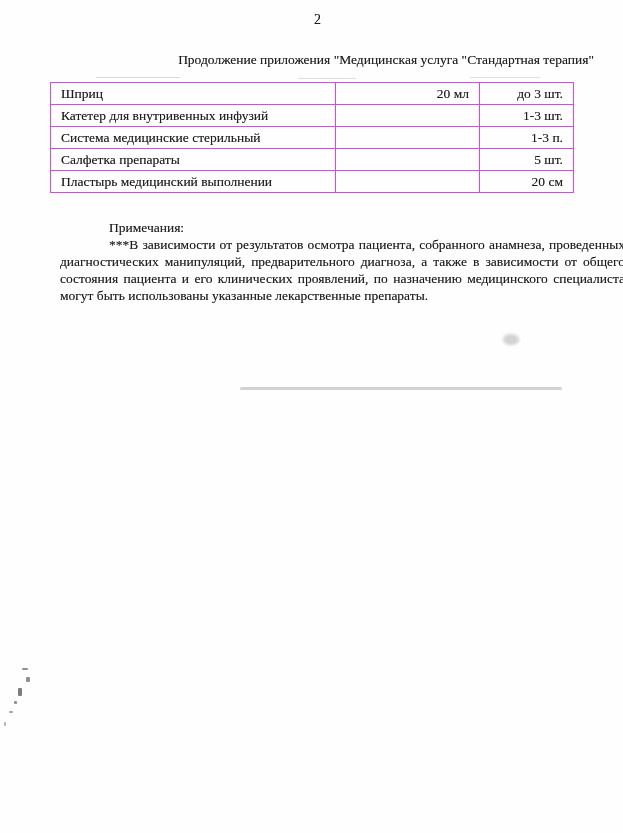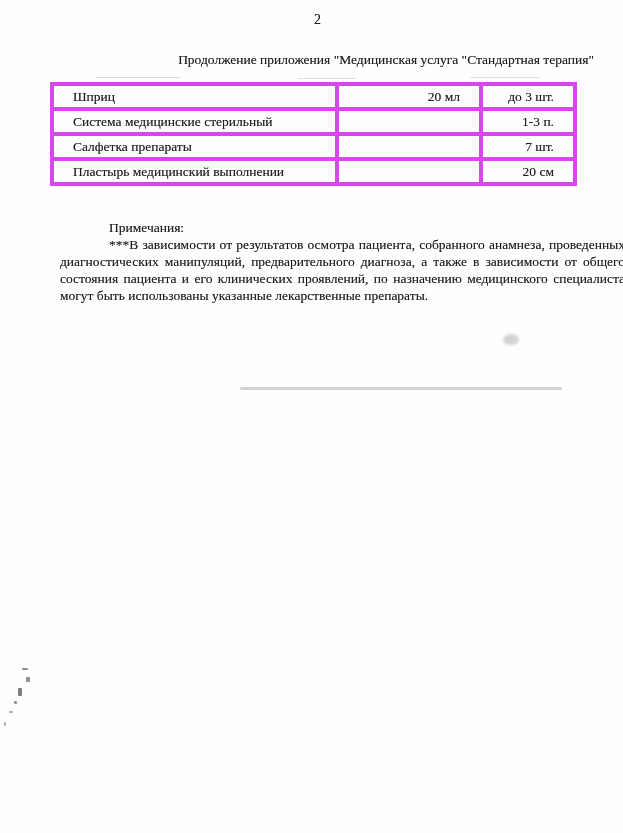--- a/index.html
+++ b/index.html
@@ -39,22 +39,22 @@
     left: 50px;
     width: 523px;
     border-collapse: collapse;
     table-layout: fixed;
     font-size: 13.5px;
   }
   table.supplies col.c1 { width: 285px; }
   table.supplies col.c2 { width: 144px; }
   table.supplies col.c3 { width: 94px; }
   table.supplies td {
-    border: 4px solid #d946ef;
-    padding: 2px 19px;
+    border: 1px solid #d946ef;
+    padding: 2px 10px;
     height: 17px;
     line-height: 16px;
     vertical-align: middle;
     box-shadow: 0 2px 0 rgba(0,0,0,0.05);
     overflow: hidden;
     white-space: nowrap;
   }
   table.supplies td.volume, table.supplies td.quantity { text-align: right; }
 
   .notes {
@@ -110,28 +110,33 @@
         <col class="c2">
         <col class="c3">
       </colgroup>
     <tbody>
       <tr>
         <td class="name">Шприц</td>
         <td class="volume">20 мл</td>
         <td class="quantity">до 3 шт.</td>
       </tr>
       <tr>
+        <td class="name">Катетер для внутривенных инфузий</td>
+        <td class="volume"></td>
+        <td class="quantity">1-3 шт.</td>
+      </tr>
+      <tr>
         <td class="name">Система медицинские стерильный</td>
         <td class="volume"></td>
         <td class="quantity">1-3 п.</td>
       </tr>
       <tr>
         <td class="name">Салфетка препараты</td>
         <td class="volume"></td>
-        <td class="quantity">7 шт.</td>
+        <td class="quantity">5 шт.</td>
       </tr>
       <tr>
         <td class="name">Пластырь медицинский выполнении</td>
         <td class="volume"></td>
         <td class="quantity">20 см</td>
       </tr>
     </tbody>
   </table>
 
   <div class="notes">

